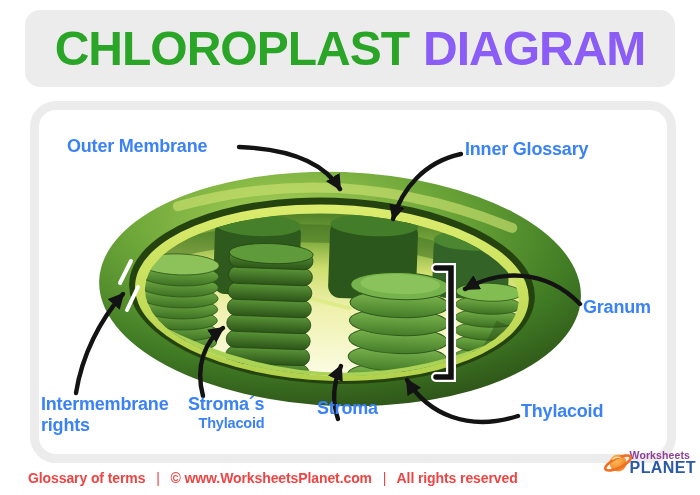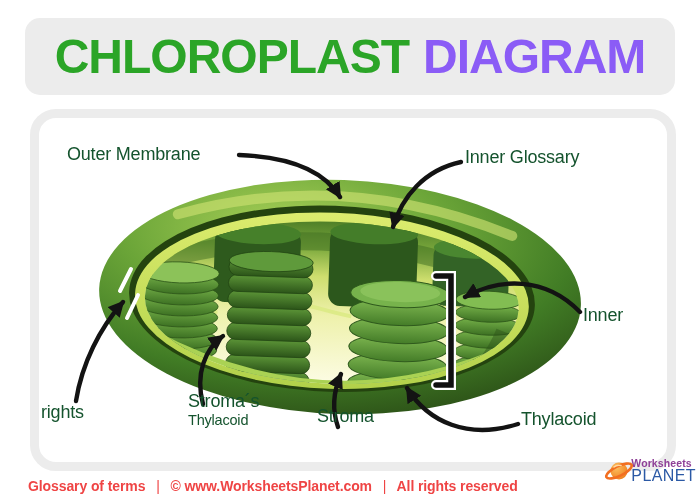--- a/index.html
+++ b/index.html
@@ -1,55 +1,55 @@
 <!DOCTYPE html>
 <html><head>
 <meta charset="utf-8">
 <style>
   html,body{margin:0;padding:0;background:#ffffff;width:700px;height:495px;overflow:hidden;
     font-family:"Liberation Sans",sans-serif;}
-  .stage{position:relative;width:700px;height:450px;background:#ffffff;margin-top:8px;}
+  .stage{position:relative;width:700px;height:450px;background:#ffffff;}
 
   
   .title-bar{position:absolute;left:25px;top:10px;width:650px;height:77px;background:#ececec;
     border-radius:15px;display:flex;align-items:center;justify-content:center;gap:14px;}
   .title-word{font-size:48px;font-weight:800;letter-spacing:-1px;line-height:1;}
   .title-green{color:#2BA527;}
   .title-black{color:#8b5cf6;}
 
   
   .card{position:absolute;left:30px;top:101px;width:646px;height:362px;box-sizing:border-box;
     background:#ffffff;border:9px solid #ececec;border-radius:26px;}
 
   
   .art{position:absolute;left:0;top:0;width:700px;height:495px;}
 
   
-  .lbl{position:absolute;color:#14532d;font-weight:400;font-size:18px;line-height:21px;
+  .lbl{position:absolute;color:#3b82f6;font-weight:700;font-size:18px;line-height:21px;
     letter-spacing:-0.2px;white-space:nowrap;}
   .lbl-outer{left:67px;top:136px;}
   .lbl-inner{left:465px;top:139px;}
   .lbl-granum{left:583px;top:297px;}
   .lbl-intermembrane{left:41px;top:394px;}
-  .lbl-stromas{left:188px;top:383px;text-align:left;}
+  .lbl-stromas{left:188px;top:394px;text-align:right;}
   .lbl-stromas .sub{font-size:14.5px;line-height:17px;display:block;}
   .lbl-stroma{left:317px;top:398px;}
   .lbl-thylacoid{left:521px;top:401px;}
 
   
   .footer{position:absolute;left:28px;top:470px;color:#ef4444;font-weight:700;font-size:14px;
     letter-spacing:-0.1px;white-space:nowrap;}
   .footer .sep{margin:0 7px;font-weight:400;}
 
   
   .logo{position:absolute;right:4px;top:448px;display:flex;align-items:center;}
   .logo-icon{width:30px;height:30px;margin-right:-4px;position:relative;z-index:2;}
   .logo-text{display:flex;flex-direction:column;line-height:1;}
   .logo-top{color:#8E3F97;font-weight:800;font-size:10.5px;letter-spacing:0.1px;}
-  .logo-bottom{color:#2B59A5;font-weight:400;font-size:16px;letter-spacing:0.4px;margin-top:-1px;}
+  .logo-bottom{color:#2B59A5;font-weight:700;font-size:16px;letter-spacing:0.4px;margin-top:-1px;}
 </style>
 </head>
 <body>
 
 <div class="stage">
 
   <div class="title-bar">
     <span class="title-word title-green">CHLOROPLAST</span>
     <span class="title-word title-black">DIAGRAM</span>
   </div>
@@ -188,22 +188,23 @@
       <path d="M 580,304 C 545,268 499,270 465,289" marker-end="url(#ah)"></path>
       <path d="M 76,393 C 82,355 100,320 123,294" marker-end="url(#ah)"></path>
       <path d="M 203,396 C 195,366 205,341 223,328" marker-end="url(#ah)"></path>
       <path d="M 338,419 C 331,399 334,382 341,366" marker-end="url(#ah)"></path>
       <path d="M 518,416 C 468,432 428,414 407,380" marker-end="url(#ah)"></path>
     </g>
   </svg>
 
   <div class="lbl lbl-outer">Outer Membrane</div>
   <div class="lbl lbl-inner">Inner Glossary</div>
-  <div class="lbl lbl-granum">Inner</div>
+  <div class="lbl lbl-granum">Granum</div>
   <div class="lbl lbl-intermembrane">
+    <span style="display:block;">Intermembrane</span>
     <span style="display:block;">rights</span>
   </div>
   <div class="lbl lbl-stromas">
     <span style="display:block;">Stroma´s</span>
     <span class="sub">Thylacoid</span>
   </div>
   <div class="lbl lbl-stroma">Stroma</div>
   <div class="lbl lbl-thylacoid">Thylacoid</div>
 
   <div class="footer">

